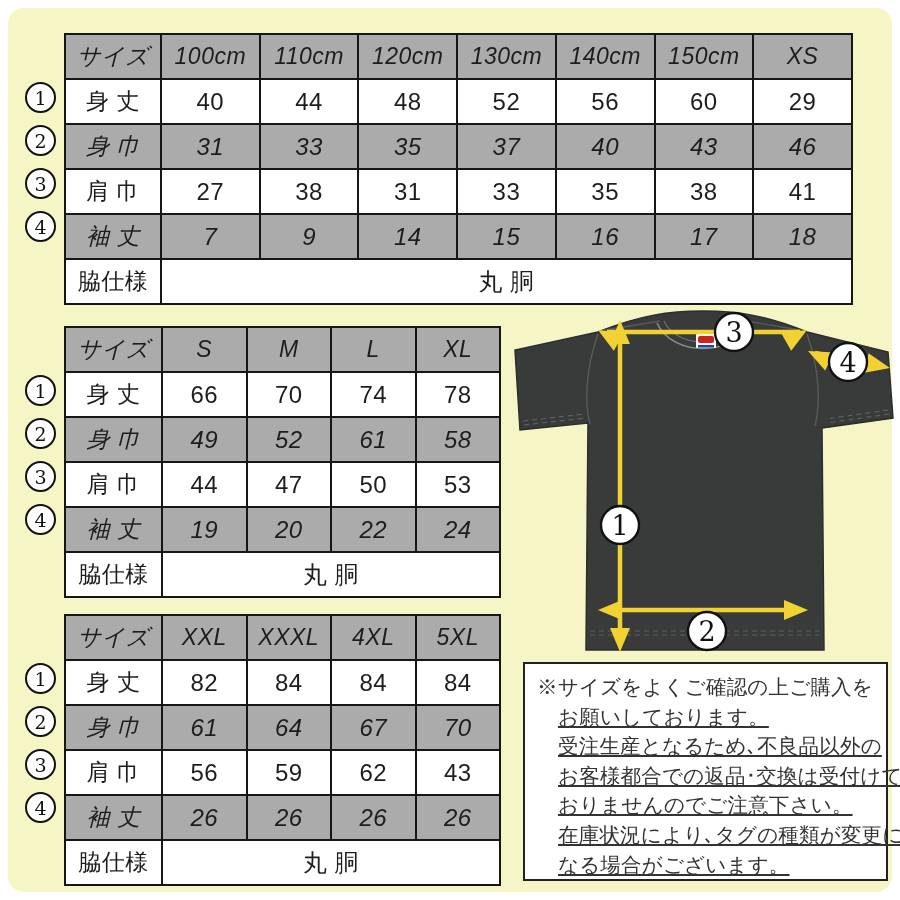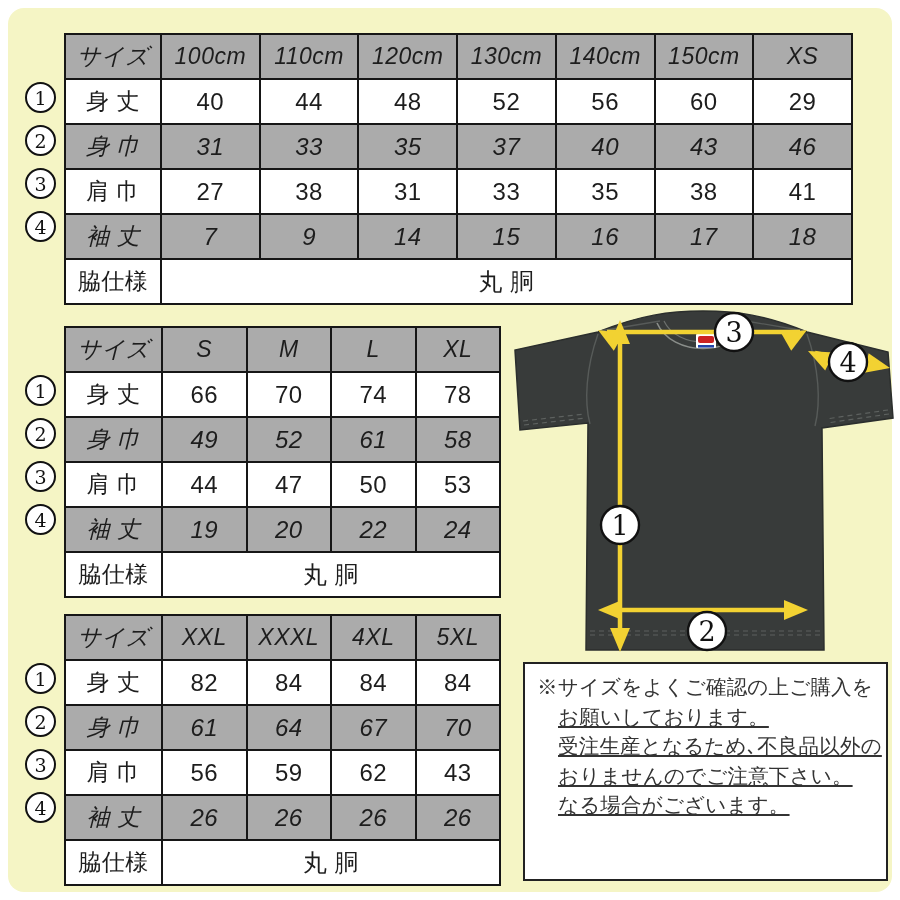--- a/index.html
+++ b/index.html
@@ -294,16 +294,18 @@
     <g>
       <circle cx="197" cy="325" r="19" fill="#fff" stroke="#111" stroke-width="2.4"></circle>
       <text x="197" y="334.5" text-anchor="middle" font-family="DejaVu Serif,serif" font-size="27" fill="#111">2</text>
     </g>
   </svg>
 
   <div class="notice">
     <div>※サイズをよくご確認の上ご購入を</div>
     <div class="ind">お願いしております。</div>
     <div class="ind">受注生産となるため､不良品以外の</div>
+    <div class="ind">お客様都合での返品･交換は受付けて</div>
     <div class="ind">おりませんのでご注意下さい。</div>
+    <div class="ind">在庫状況により､タグの種類が変更に</div>
     <div class="ind">なる場合がございます。</div>
   </div>
 </div>
 
 </body></html>

